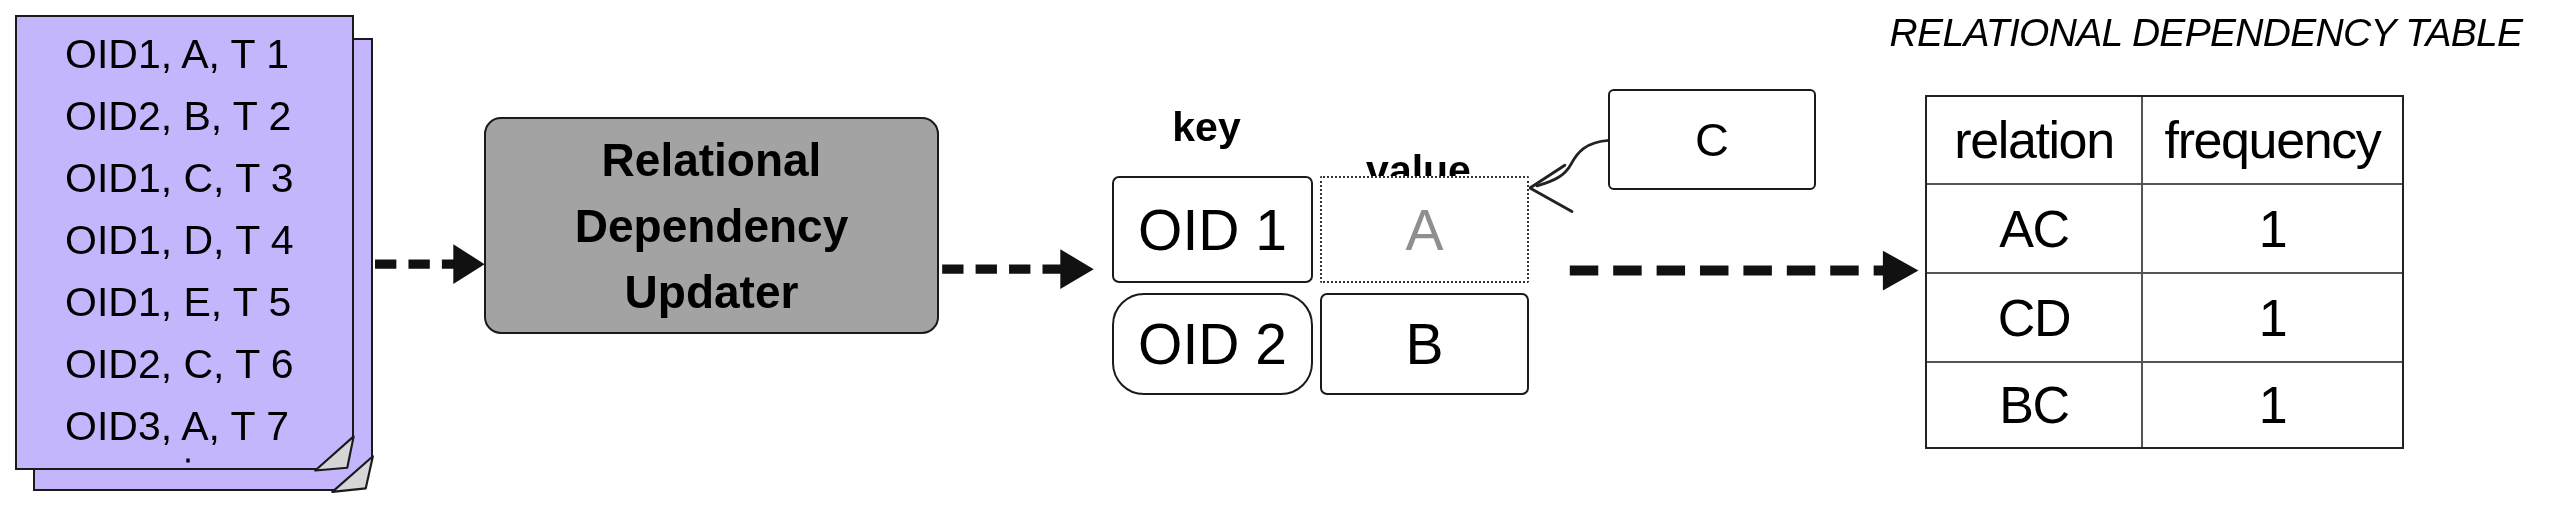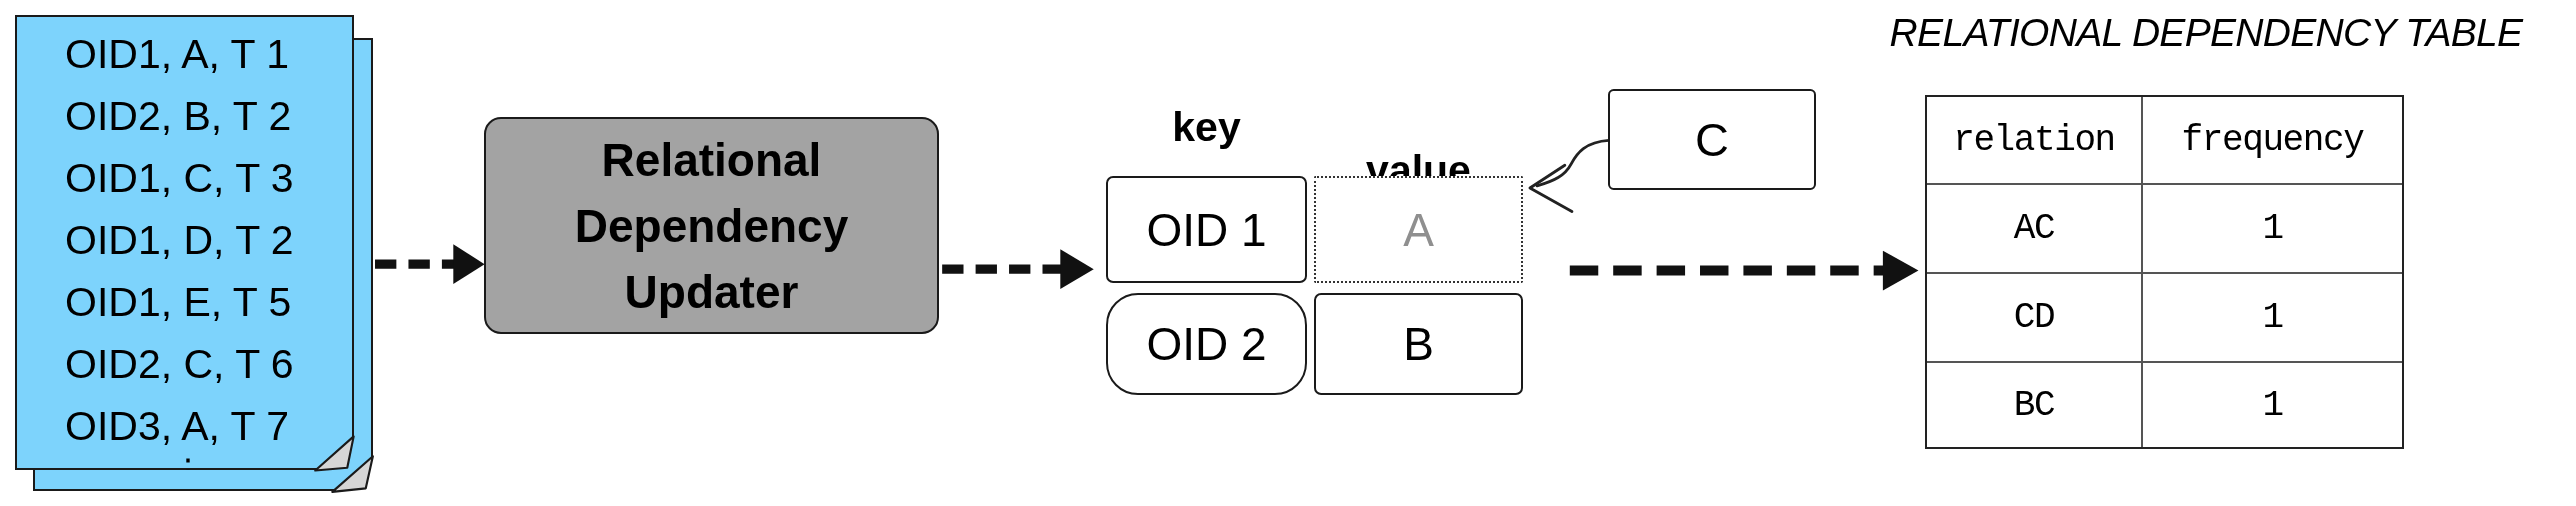--- a/index.html
+++ b/index.html
@@ -7,21 +7,21 @@
     position:relative;
     width:2576px;height:507px;
     background:#ffffff;
     font-family:"Liberation Sans", sans-serif;
     color:#000;
     overflow:hidden;
   }
   
   .page{
     position:absolute;
-    background:#7dd3fc;
+    background:#c4b5fd;
     border:2.8px solid #1a1a1a;
     box-sizing:border-box;
   }
   .page-back{
     left:33px;top:38px;width:340px;height:453px;
     clip-path:polygon(0 0,100% 0,100% calc(100% - 35px),calc(100% - 40px) 100%,0 100%);
   }
   .page-front{
     left:15px;top:15px;width:339px;height:455px;
     clip-path:polygon(0 0,100% 0,100% calc(100% - 33px),calc(100% - 38px) 100%,0 100%);
@@ -49,21 +49,22 @@
     display:flex;align-items:center;justify-content:center;
     font-size:41px;
     font-weight:bold;
   }
   .kv-header.key{left:1106px;width:201px;}
   .kv-header.value{left:1314px;width:209px;margin-top:43px;}
   .kv-box{
     position:absolute;background:#fff;
     border:2.8px solid #1a1a1a;border-radius:7.1px;box-sizing:border-box;
     display:flex;align-items:center;justify-content:center;
-    font-size:46px;
+    font-size:57px;
+    margin-left:6px;
   }
   .kv-key-1{left:1106px;top:176px;width:201px;height:107px;}
   .kv-val-1{left:1314px;top:176px;width:209px;height:107px;
             border:2.8px dotted #333;border-radius:1.4px;color:#8f8f8f;}
   .kv-key-2{left:1106px;top:293px;width:201px;height:102px;border-radius:32px;}
   .kv-val-2{left:1314px;top:293px;width:209px;height:102px;}
   
   .cbox{
     position:absolute;left:1608px;top:89px;width:208px;height:101px;
     border:2.8px solid #1a1a1a;border-radius:5.7px;box-sizing:border-box;
@@ -79,40 +80,39 @@
   .dep-table{
     position:absolute;left:1925px;top:95px;
     display:grid;
     grid-template-columns:214px 261px;
     grid-template-rows:86px 89px 89px 86px;
     border:2.8px solid #222;
     background:#fff;
   }
   .dep-table .cell{
     display:flex;align-items:center;justify-content:center;
-    font-size:36px;letter-spacing:-1.4px;
+    font-size:52px;letter-spacing:-1.4px;
     border-top:2.1px solid #555;border-left:2.1px solid #555;
     box-sizing:border-box;
-    font-family:Liberation Mono, monospace;
   }
   .dep-table .cell.c0{border-left:none;}
   .dep-table .cell.r0{border-top:none;}
 </style>
 </head>
 <body>
 
 <div class="canvas">
 
   <div class="page page-back"></div>
   <div class="page page-front">
     <div class="log-lines">
       <div class="log-line">OID1, A, T 1</div>
       <div class="log-line">OID2, B, T 2</div>
       <div class="log-line">OID1, C, T 3</div>
-      <div class="log-line">OID1, D, T 2</div>
+      <div class="log-line">OID1, D, T 4</div>
       <div class="log-line">OID1, E, T 5</div>
       <div class="log-line">OID2, C, T 6</div>
       <div class="log-line">OID3, A, T 7</div>
       <div class="log-ellipsis">⋮</div>
     </div>
   </div>
 
   <svg class="overlay" viewBox="0 0 3620 712" xmlns="http://www.w3.org/2000/svg">
 
     <polygon points="467,691 524,641 514,686" fill="#d6d6d6" stroke="#1a1a1a" stroke-width="3" stroke-linejoin="round"></polygon>

